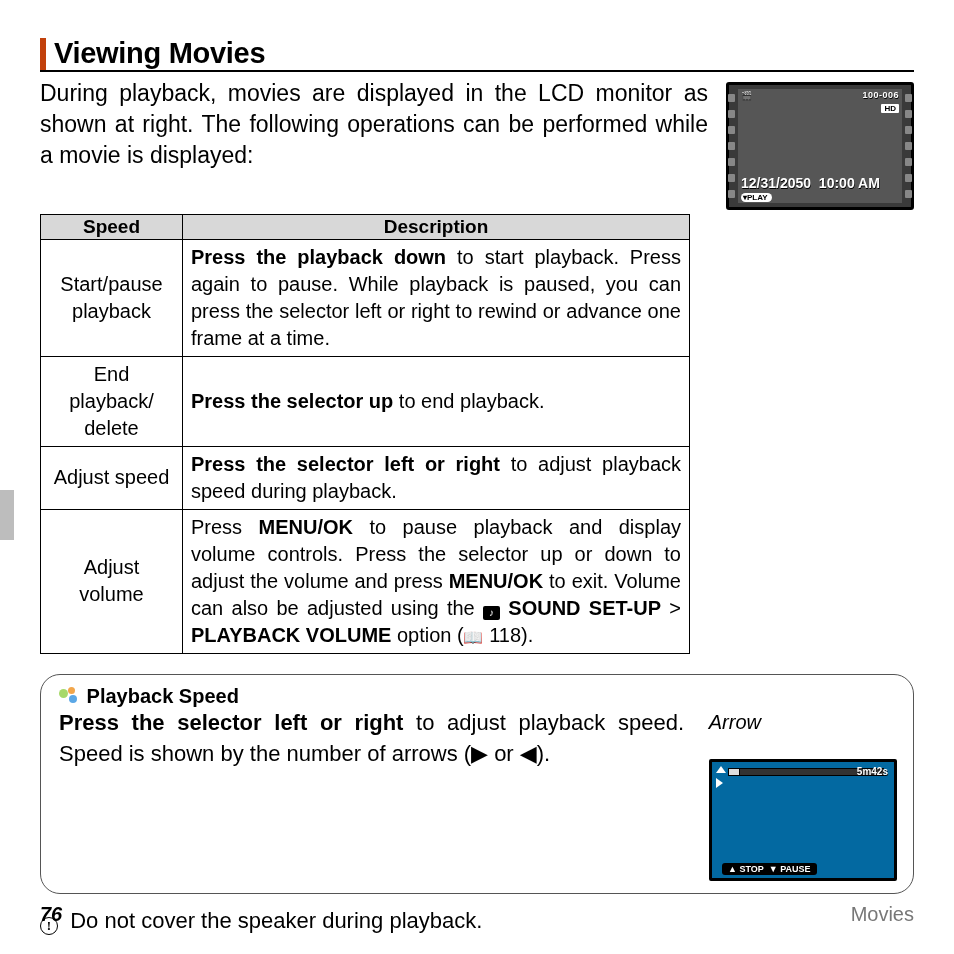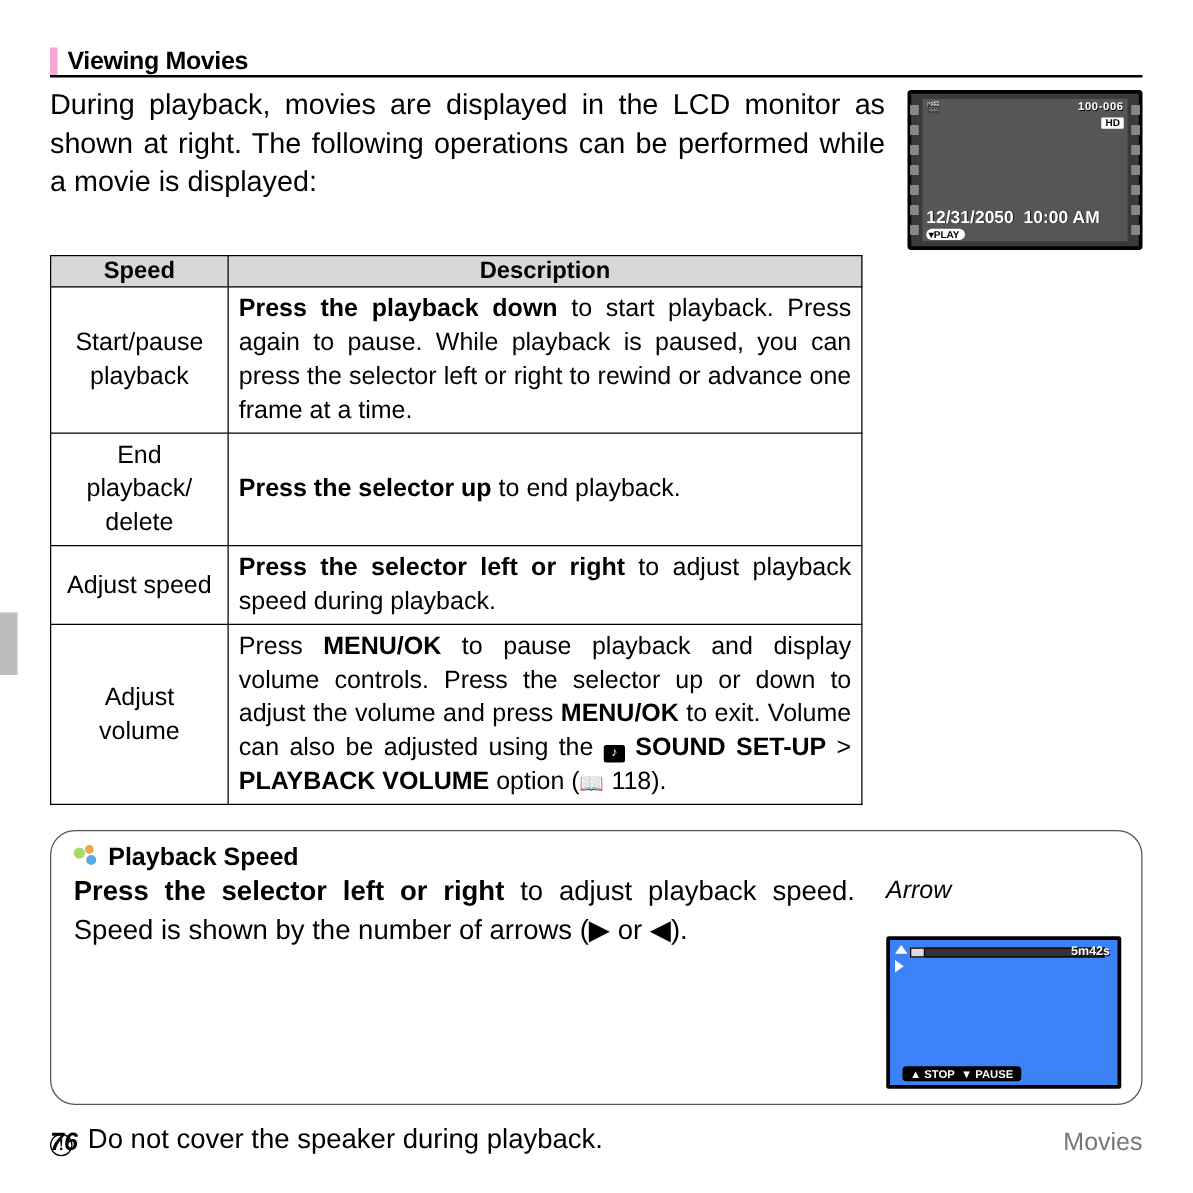--- a/index.html
+++ b/index.html
@@ -16,25 +16,25 @@
   .page {
     padding: 38px 40px 30px 40px;
     position: relative;
     height: 100%;
   }
   .heading-wrap {
     border-bottom: 2px solid #000;
     margin-bottom: 6px;
   }
   h1 {
-    font-size: 20px;
+    font-size: 29px;
     font-weight: 700;
     margin: 0 0 0 0;
     padding-left: 8px;
-    border-left: 6px solid #f9a8d4;
+    border-left: 6px solid #c2410c;
     line-height: 1.1;
     letter-spacing: -0.3px;
   }
   .intro-row {
     display: flex;
     gap: 18px;
     align-items: flex-start;
     justify-content: center;
   }
   .intro {
@@ -173,21 +173,21 @@
     top: 36px; right: 152px;
     font-style: italic;
     font-size: 20px;
   }
   
   .lcd2 {
     position: absolute;
     right: 16px; bottom: 12px;
     width: 188px; height: 122px;
     border: 3px solid #000;
-    background: #3b82f6;
+    background: #0369a1;
     border-radius: 2px;
   }
   .lcd2-bar {
     position:absolute; top:6px; left:16px; right:10px; height:8px;
     background:#333; border:1px solid #000;
   }
   .lcd2-barfill {
     position:absolute; top:6px; left:16px; width:12px; height:8px;
     background:#ddd; border:1px solid #000;
   }

